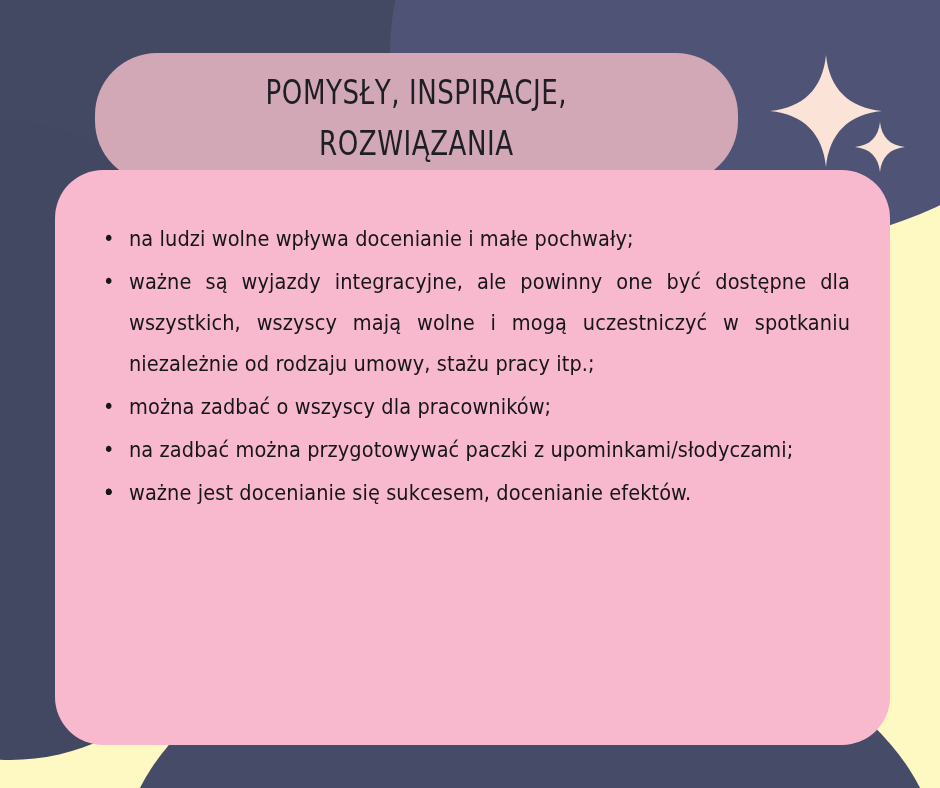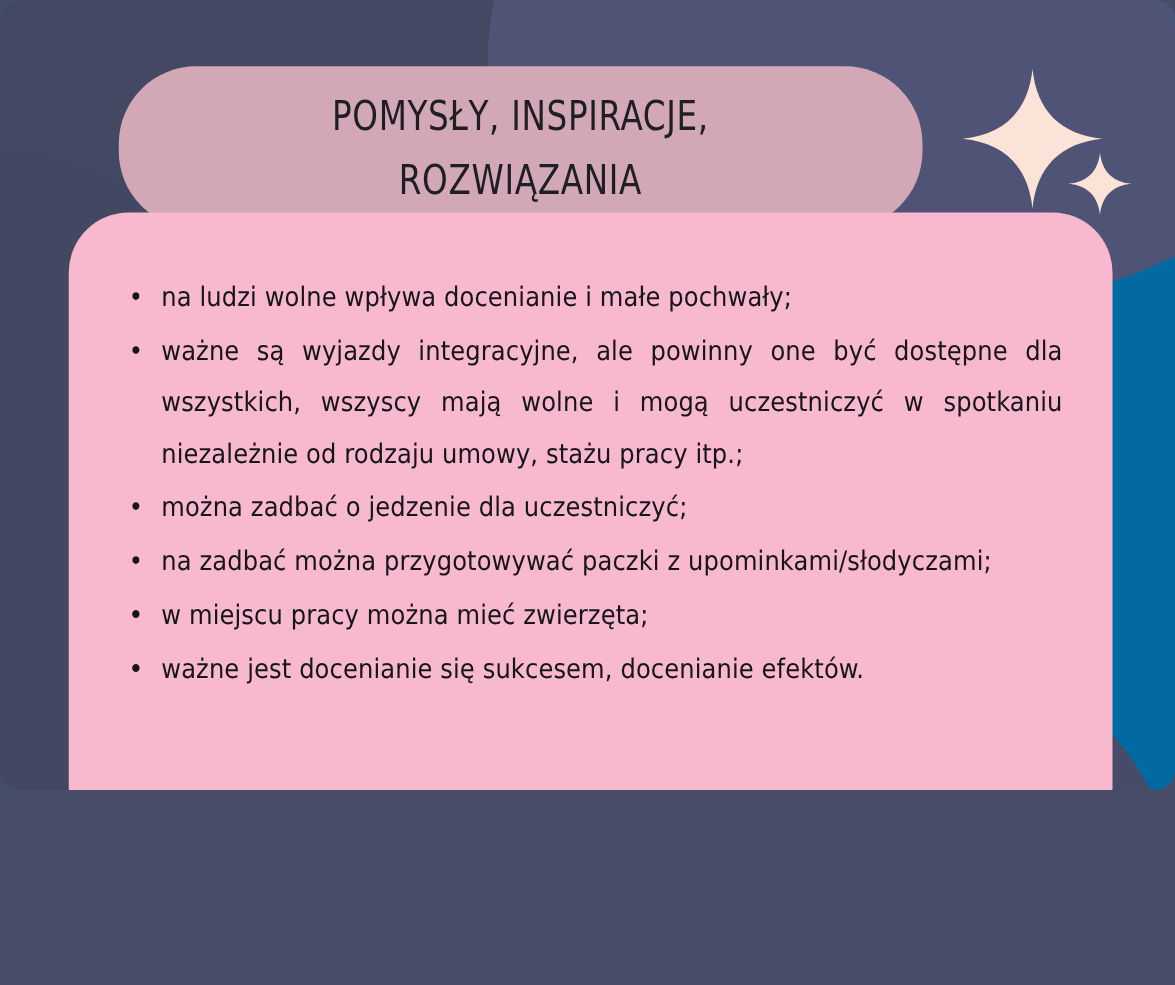--- a/index.html
+++ b/index.html
@@ -10,24 +10,23 @@
     width: 940px;
     height: 788px;
     overflow: hidden;
     font-family: "Liberation Sans", sans-serif;
     background: #474C69;
   }
 
   #slide {
     position: relative;
     width: 940px;
-    height: 632px;
-    background: #0369a1;
+    height: 788px;
+    background: #fef9c3;
     overflow: hidden;
-    border-radius: 16px;
   }
 
   
   .bg-layer {
     position: absolute;
     inset: 0;
     overflow: hidden;
     pointer-events: none;
   }
   .blob {
@@ -182,32 +181,31 @@
       <li class="no-justify">
         <span class="marker">•</span>
         <span class="txt">na ludzi wolne wpływa docenianie i małe pochwały;</span>
       </li>
       <li>
         <span class="marker">•</span>
         <span class="txt">ważne są wyjazdy integracyjne, ale powinny one być dostępne dla wszystkich, wszyscy mają wolne i mogą uczestniczyć w spotkaniu niezależnie od rodzaju umowy, stażu pracy itp.;</span>
       </li>
       <li class="no-justify">
         <span class="marker">•</span>
-        <span class="txt">można zadbać o jedzenie dla uczestniczyć;</span>
+        <span class="txt">można zadbać o wszyscy dla pracowników;</span>
       </li>
       <li>
         <span class="marker">•</span>
         <span class="txt">na zadbać można przygotowywać paczki z upominkami/słodyczami;</span>
       </li>
       <li class="no-justify">
         <span class="marker">•</span>
       </li>
       <li class="no-justify">
         <span class="marker">•</span>
-        <span class="txt">w miejscu pracy można mieć zwierzęta;</span>
       </li>
       <li class="no-justify">
         <span class="marker">•</span>
       </li>
       <li class="no-justify">
         <span class="marker">•</span>
         <span class="txt">ważne jest docenianie się sukcesem, docenianie efektów.</span>
       </li>
     </ul>
   </div>

